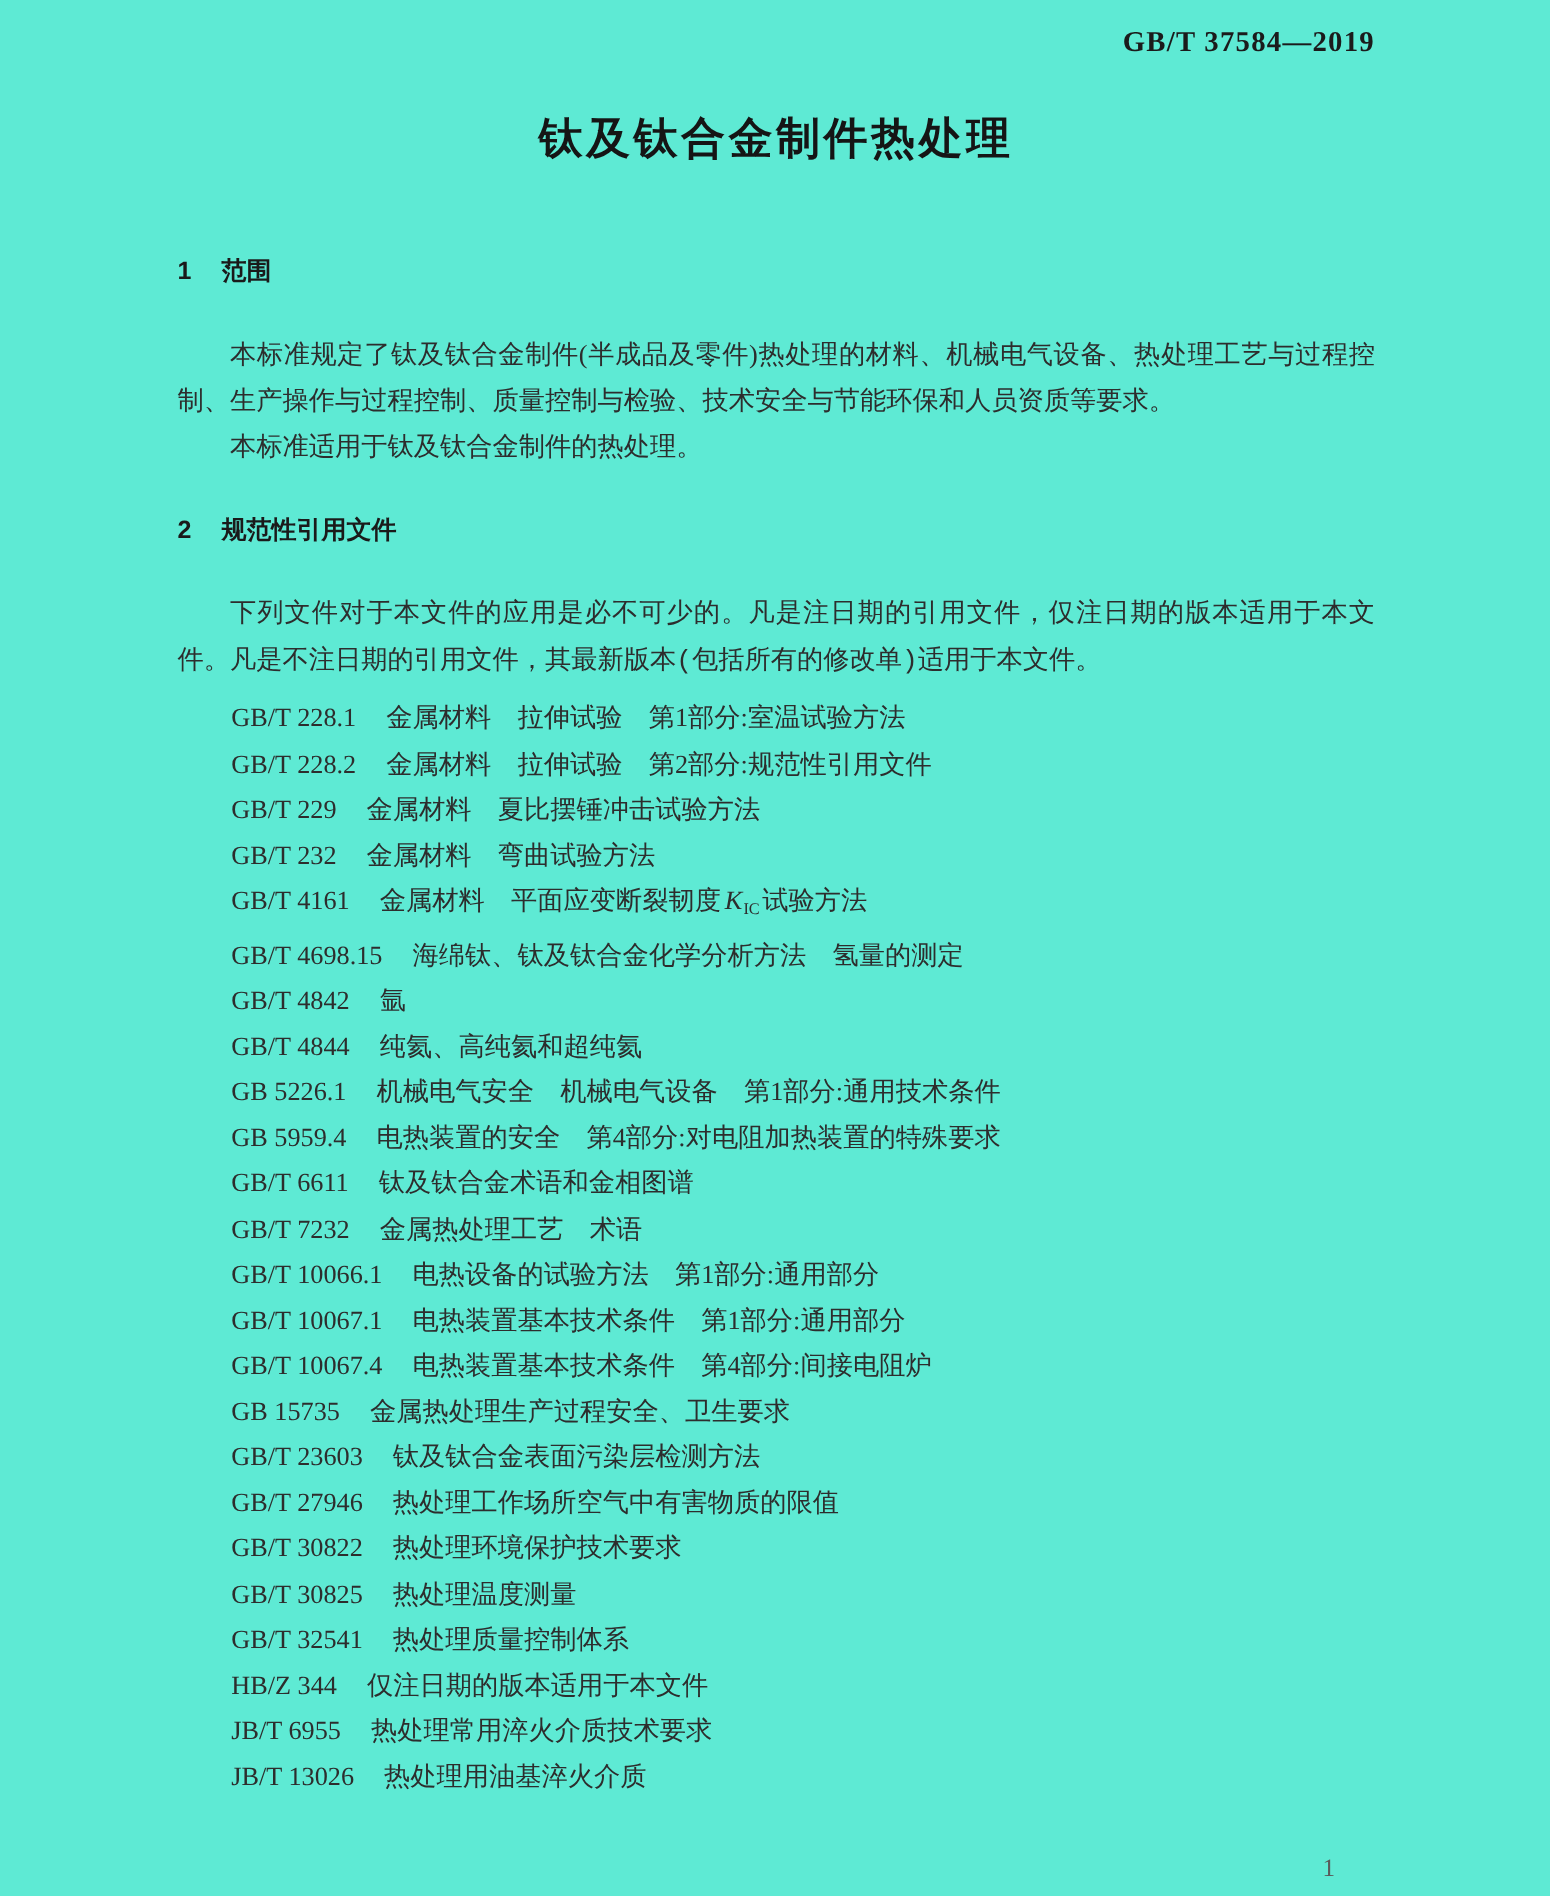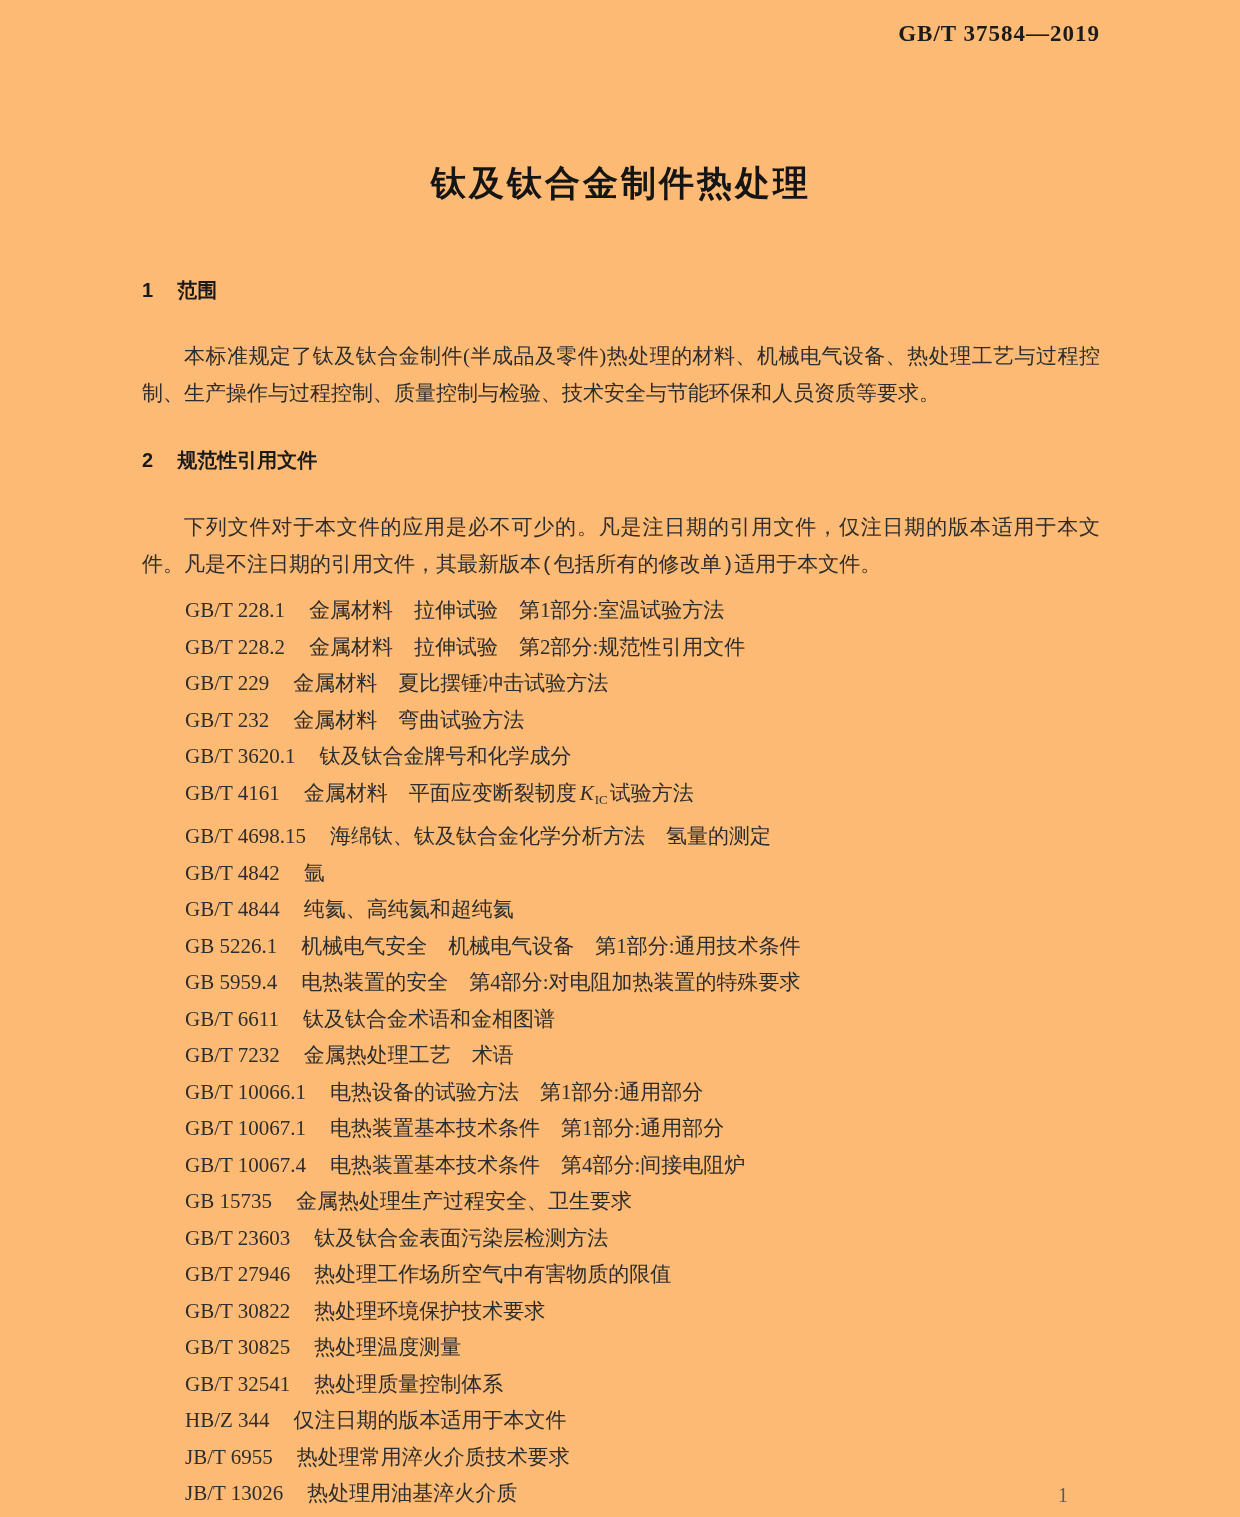--- a/index.html
+++ b/index.html
@@ -1,38 +1,38 @@
 <!DOCTYPE html>
 <html lang="zh"><head>
 <meta charset="utf-8">
 <style>
   html, body { margin: 0; padding: 0; background: #ffffff; }
   .page {
     position: relative;
     width: 1240px;
     height: 1517px;
     box-sizing: border-box;
-    background: #fdba74;
+    background: #5eead4;
     color: #2d2d2d;
     font-family: "Liberation Serif", serif;
     padding: 20px 140px 0 142px;
     overflow: hidden;
   }
   .doc-code {
     text-align: right;
     font-weight: bold;
     font-size: 23px;
     letter-spacing: 1px;
     color: #1b1b1b;
     line-height: 27px;
   }
   .doc-title {
-    margin-top: 117px;
+    margin-top: 44px;
     text-align: center;
-    font-family: Liberation Serif, serif;
+    font-family: Liberation Sans, sans-serif;
     font-weight: bold;
     font-size: 35px;
     letter-spacing: 3px;
     color: #151515;
     line-height: 40px;
   }
   .sec-heading {
     font-family: "Liberation Sans", sans-serif;
     font-weight: bold;
     font-size: 20px;
@@ -81,34 +81,34 @@
   <div class="doc-code">GB/T 37584—2019</div>
 
   <div class="doc-title">钛及钛合金制件热处理</div>
 
   <div class="sec-heading" id="section1-heading">
     <span class="sec-num">1</span><span>范围</span>
   </div>
 
   <div class="para-group">
     <p class="body-para">本标准规定了钛及钛合金制件(半成品及零件)热处理的材料、机械电气设备、热处理工艺与过程控制、生产操作与过程控制、质量控制与检验、技术安全与节能环保和人员资质等要求。</p>
+    <p class="body-para">本标准适用于钛及钛合金制件的热处理。</p>
   </div>
 
   <div class="sec-heading" id="section2-heading">
     <span class="sec-num">2</span><span>规范性引用文件</span>
   </div>
 
   <p class="body-para intro-para">下列文件对于本文件的应用是必不可少的。凡是注日期的引用文件，仅注日期的版本适用于本文件。凡是不注日期的引用文件，其最新版本(包括所有的修改单)适用于本文件。</p>
 
   <div class="ref-list">
     <div class="ref-item"><span class="ref-code">GB/T 228.1</span><span>金属材料　拉伸试验　第1部分:室温试验方法</span></div>
     <div class="ref-item"><span class="ref-code">GB/T 228.2</span><span>金属材料　拉伸试验　第2部分:规范性引用文件</span></div>
     <div class="ref-item"><span class="ref-code">GB/T 229</span><span>金属材料　夏比摆锤冲击试验方法</span></div>
     <div class="ref-item"><span class="ref-code">GB/T 232</span><span>金属材料　弯曲试验方法</span></div>
-    <div class="ref-item"><span class="ref-code">GB/T 3620.1</span><span>钛及钛合金牌号和化学成分</span></div>
     <div class="ref-item"><span class="ref-code">GB/T 4161</span><span><span>金属材料　平面应变断裂韧度</span><span class="kic-k">K</span><span class="kic-sub">IC</span><span>试验方法</span></span></div>
     <div class="ref-item"><span class="ref-code">GB/T 4698.15</span><span>海绵钛、钛及钛合金化学分析方法　氢量的测定</span></div>
     <div class="ref-item"><span class="ref-code">GB/T 4842</span><span>氩</span></div>
     <div class="ref-item"><span class="ref-code">GB/T 4844</span><span>纯氦、高纯氦和超纯氦</span></div>
     <div class="ref-item"><span class="ref-code">GB 5226.1</span><span>机械电气安全　机械电气设备　第1部分:通用技术条件</span></div>
     <div class="ref-item"><span class="ref-code">GB 5959.4</span><span>电热装置的安全　第4部分:对电阻加热装置的特殊要求</span></div>
     <div class="ref-item"><span class="ref-code">GB/T 6611</span><span>钛及钛合金术语和金相图谱</span></div>
     <div class="ref-item"><span class="ref-code">GB/T 7232</span><span>金属热处理工艺　术语</span></div>
     <div class="ref-item"><span class="ref-code">GB/T 10066.1</span><span>电热设备的试验方法　第1部分:通用部分</span></div>
     <div class="ref-item"><span class="ref-code">GB/T 10067.1</span><span>电热装置基本技术条件　第1部分:通用部分</span></div>

